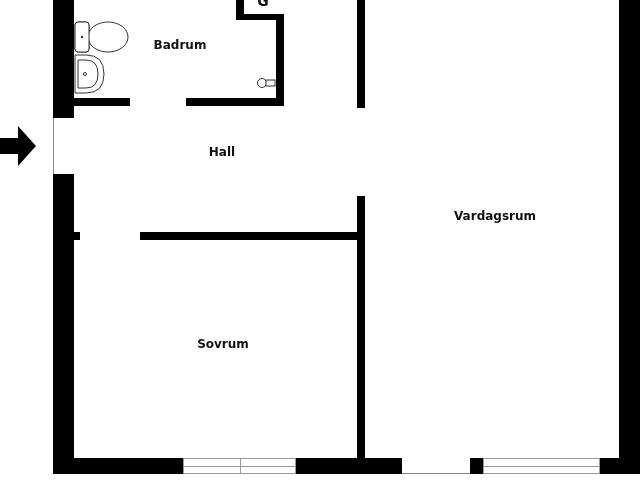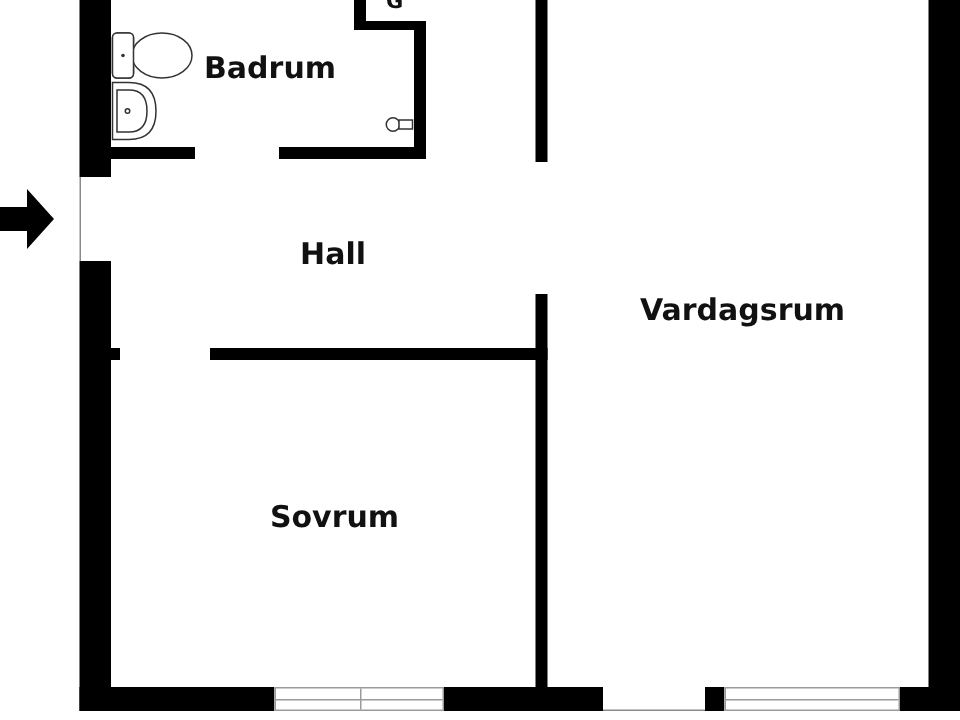--- a/index.html
+++ b/index.html
@@ -1,21 +1,21 @@
 <!DOCTYPE html>
 <html><head>
   <meta charset="utf-8">
   <style>
     html, body { margin: 0; padding: 0; }
     body { width: 640px; height: 480px; background: #ffffff; position: relative; overflow: hidden; font-family: "DejaVu Sans", sans-serif; }
     .wall { position: absolute; background: #000; }
     .win { position: absolute; background: #fff; border: 1px solid #9a9a9a; box-sizing: border-box; }
     .win .mid-h { position: absolute; left: 0; right: 0; top: 50%; height: 1px; background: #9a9a9a; }
     .win .mid-v { position: absolute; top: 0; bottom: 0; left: 50%; width: 1px; background: #9a9a9a; }
-    .label { position: absolute; font-weight: bold; font-size: 20px; color: #111; white-space: nowrap; transform: translate(-50%, -50%); }
+    .label { position: absolute; font-weight: bold; font-size: 12px; color: #111; white-space: nowrap; transform: translate(-50%, -50%); }
     .thin { position: absolute; background: #8a8a8a; }
     svg { position: absolute; }
   </style>
 </head>
 <body>
 
 <div>
 
   <svg style="left:0;top:126px" width="38" height="40" viewBox="0 0 38 40">
     <polygon points="0,12 18,12 18,0 36,20 18,40 18,28 0,28" fill="#000"></polygon>
@@ -65,16 +65,16 @@
     </div>
   <div class="wall" style="left:296px;top:458px;width:106px;height:16px"></div>
   <div class="thin" style="left:402px;top:473px;width:68px;height:1px"></div>
   <div class="wall" style="left:470px;top:458px;width:13px;height:16px"></div>
   <div class="win" style="left:483px;top:458px;width:117px;height:16px">
       <div class="mid-h"></div>
     </div>
   <div class="wall" style="left:600px;top:458px;width:40px;height:16px"></div>
 
   <div class="label" style="left:180px;top:45px">Badrum</div>
-  <div class="label" style="left:222px;top:169px">Hall</div>
-  <div class="label" style="left:495px;top:206px">Vardagsrum</div>
+  <div class="label" style="left:222px;top:152px">Hall</div>
+  <div class="label" style="left:495px;top:216px">Vardagsrum</div>
   <div class="label" style="left:223px;top:344px">Sovrum</div>
 </div>
 
 </body></html>

